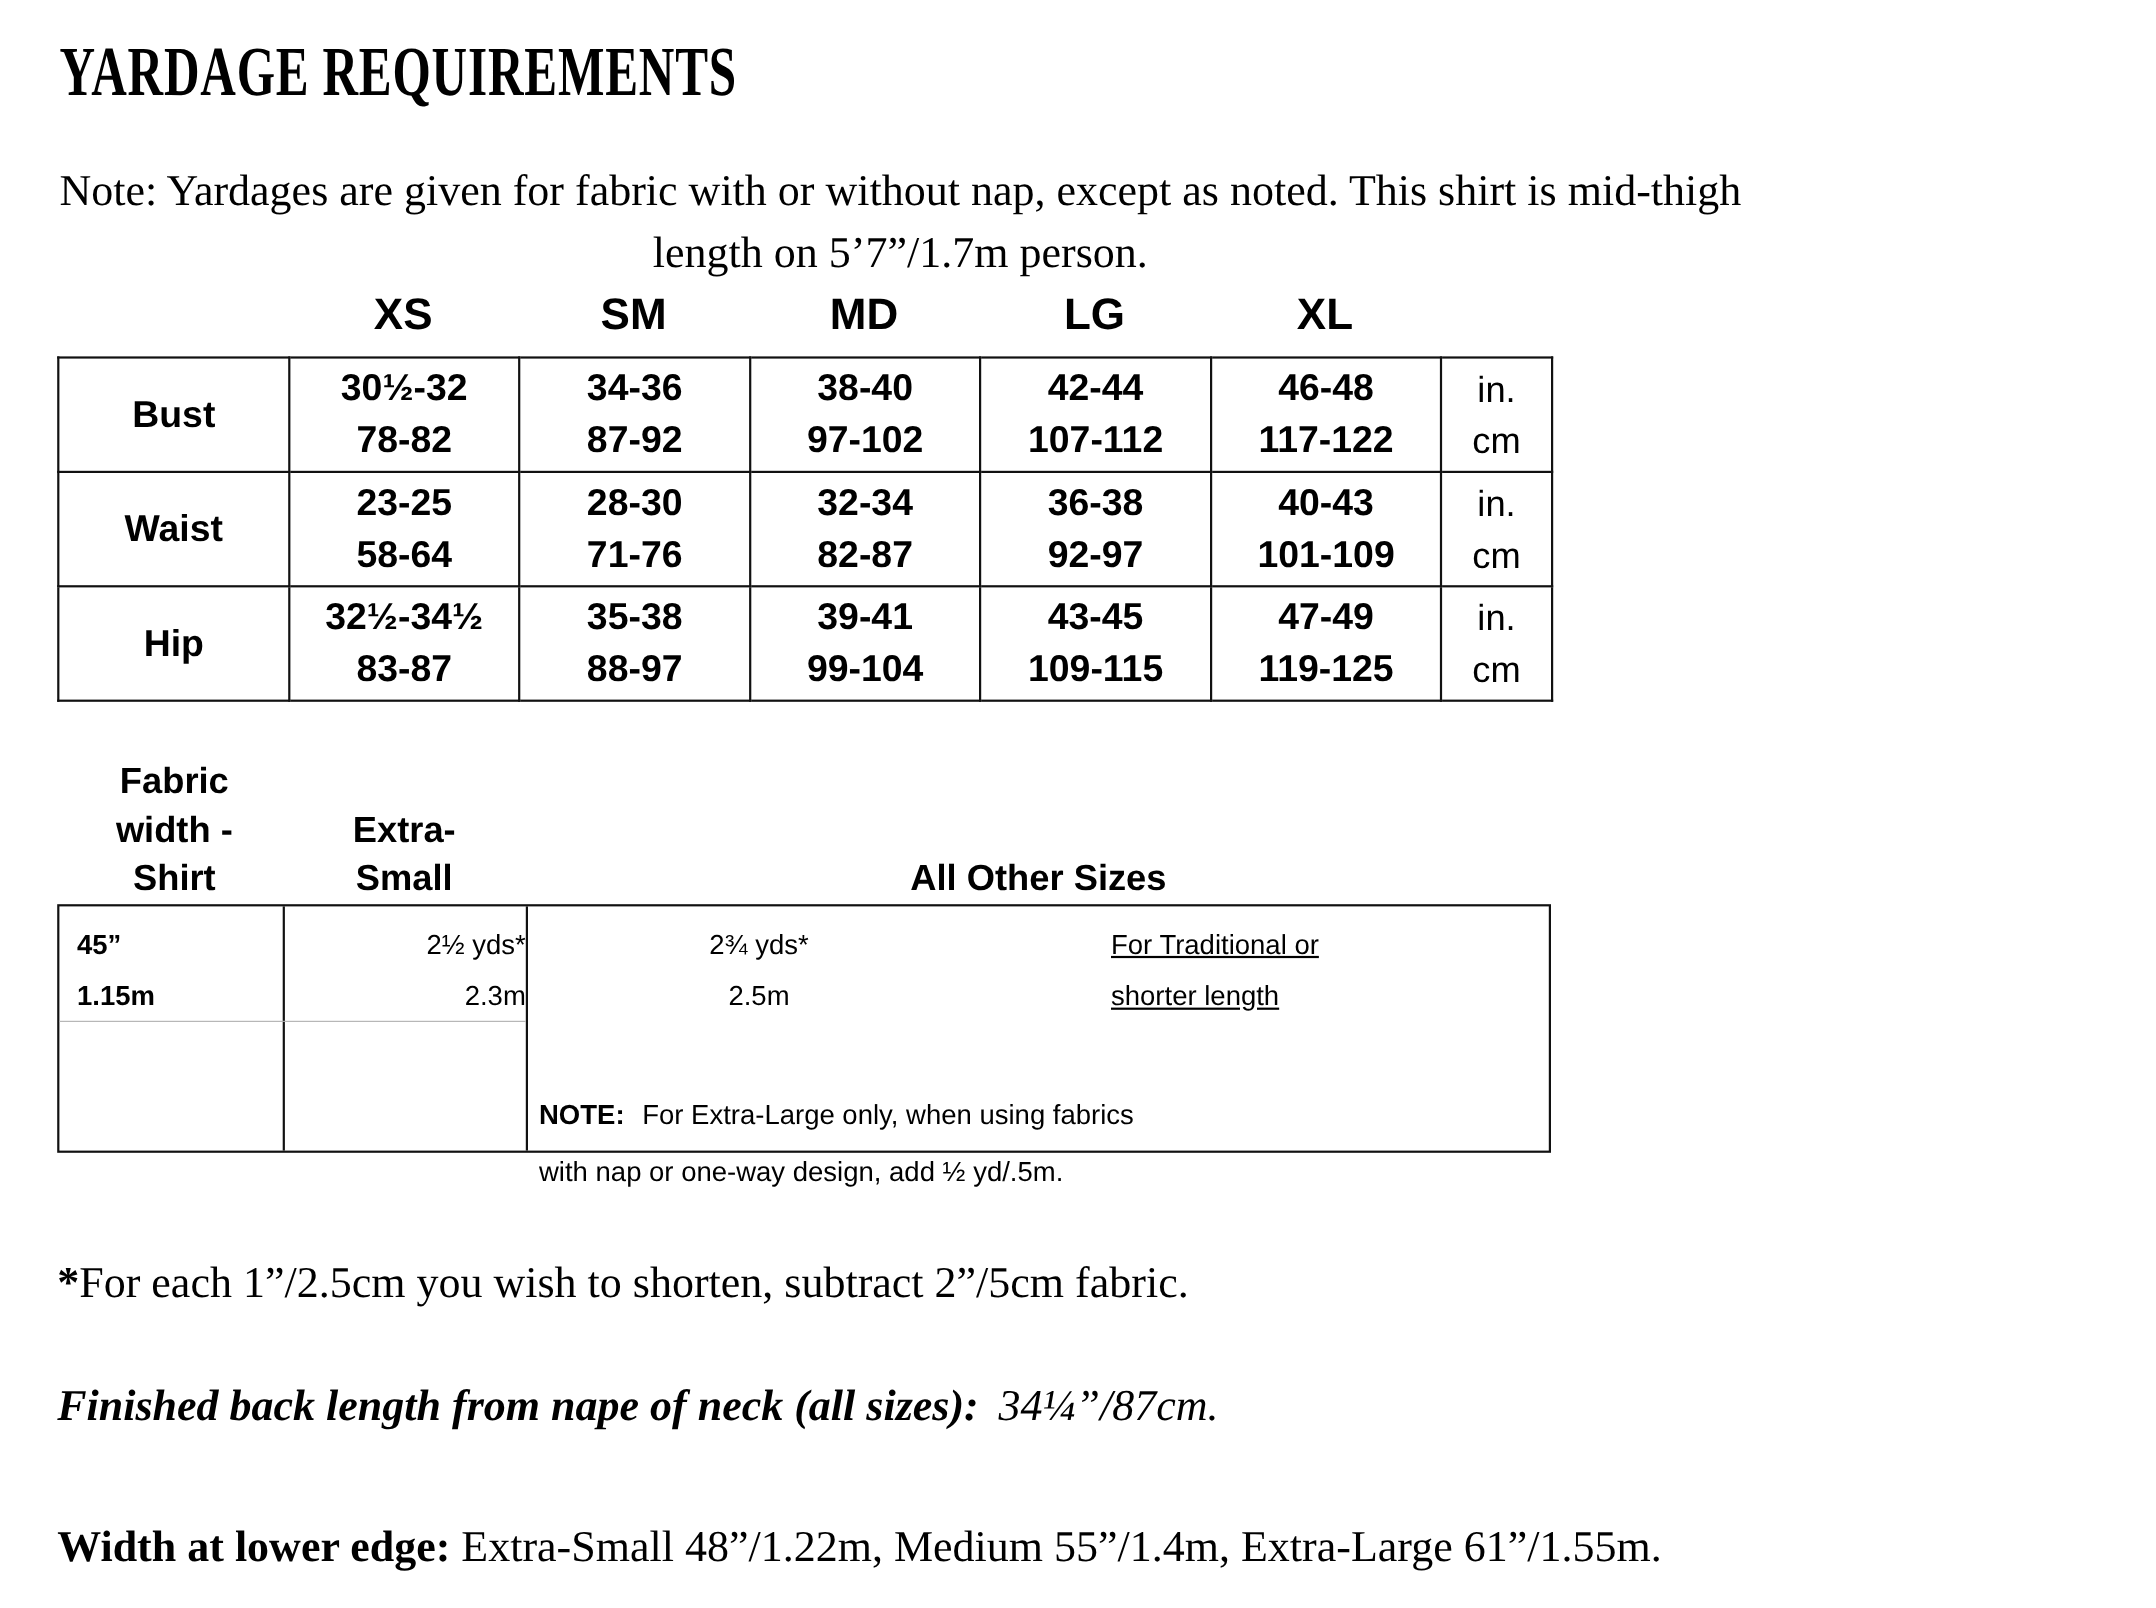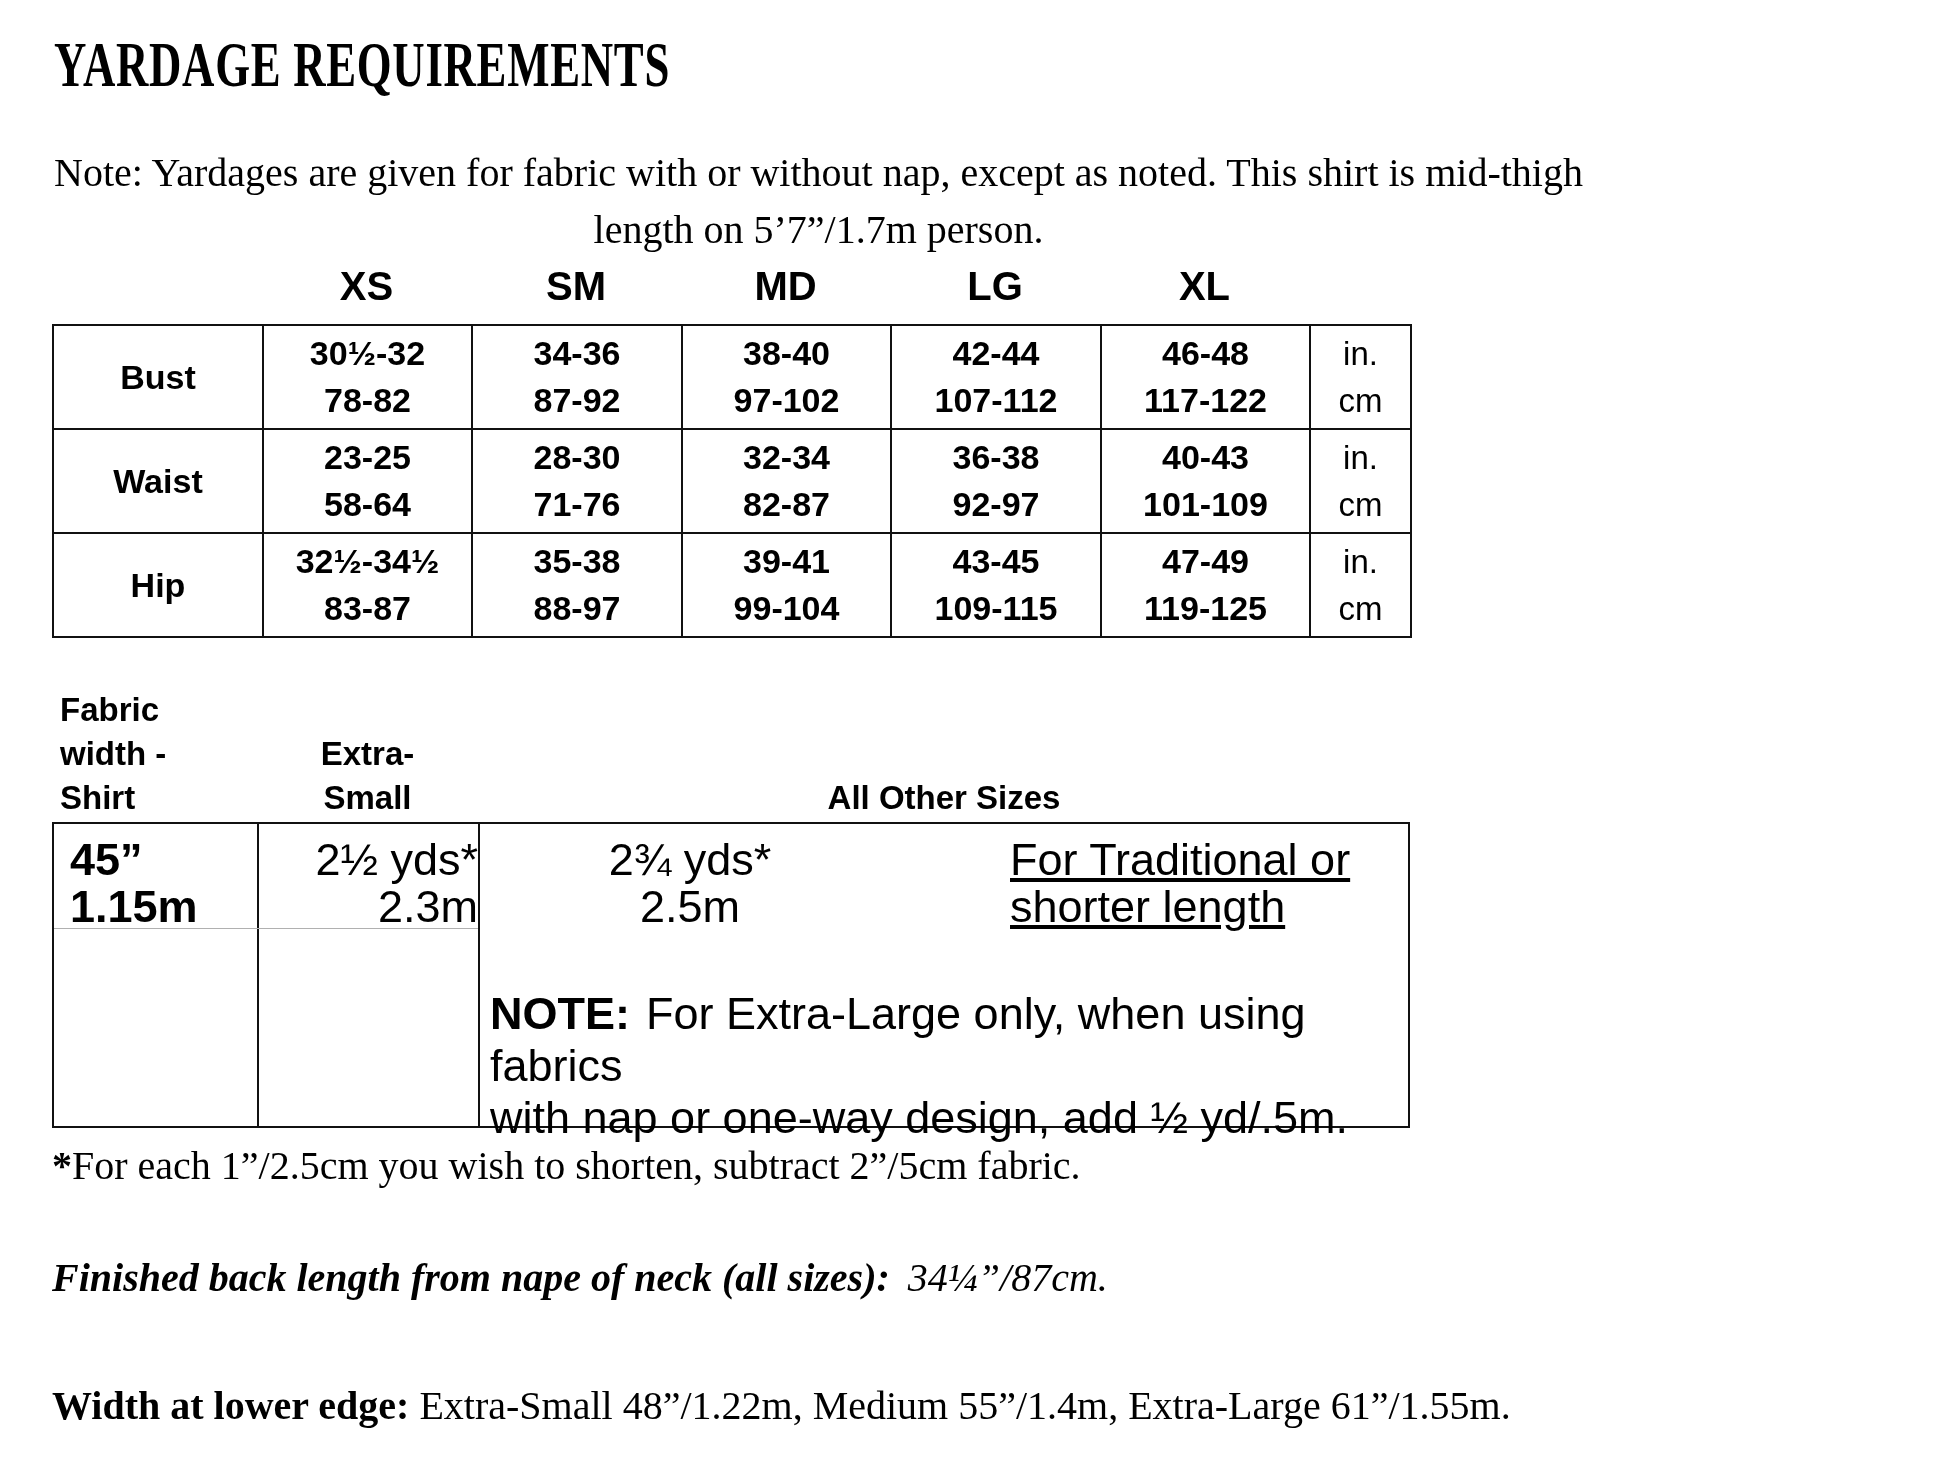--- a/index.html
+++ b/index.html
@@ -45,31 +45,31 @@
   td.val div { text-align:center; font-weight:bold; font-size:34px; line-height:47px; }
   td.unit div { text-align:center; font-weight:normal; font-size:33px; line-height:47px; }
 
   
   .fab-head {
     position:absolute; left:52px; top:688px;
     display:grid; grid-template-columns:205px 221px 932px;
     align-items:end;
     font-weight:bold; font-size:33px; line-height:44px;
   }
-  .fab-head .c1 { padding-left:8px; }
+  .fab-head .c1 { padding-left:8px;text-align:center; }
   .fab-head .c2 { text-align:center; }
   .fab-head .c3 { text-align:center; }
   .fab-head span { display:block; }
 
   
   .fab {
     position:absolute; left:52px; top:822px;
-    width:1358px; height:306px;
+    width:1358px; height:226px;
     border:2px solid #111111; box-sizing:border-box;
-    font-size:45px;
+    font-size:25px;
   }
   .fab .v-line { position:absolute; top:0; bottom:0; width:2px; background:#111111; }
   .fab .v1 { left:203px; }
   .fab .v2 { left:424px; }
   .fab .row-divider { position:absolute; left:0; top:104px; width:424px; height:1px; background:#b0b0b0; }
   .fab .c1 { position:absolute; left:16px; top:12px; font-weight:bold; line-height:47px; }
   .fab .c2 { position:absolute; left:205px; width:219px; top:12px; text-align:right; line-height:47px; }
   .fab .c3a { position:absolute; left:426px; width:420px; top:12px; text-align:center; line-height:47px; }
   .fab .c3b { position:absolute; left:956px; top:12px; line-height:47px;text-decoration:underline; }
   .fab span { display:block; }

